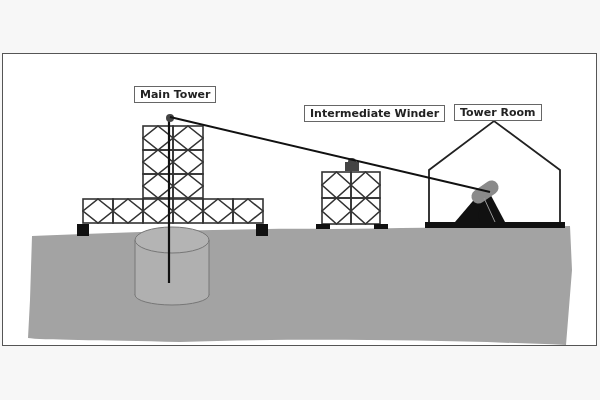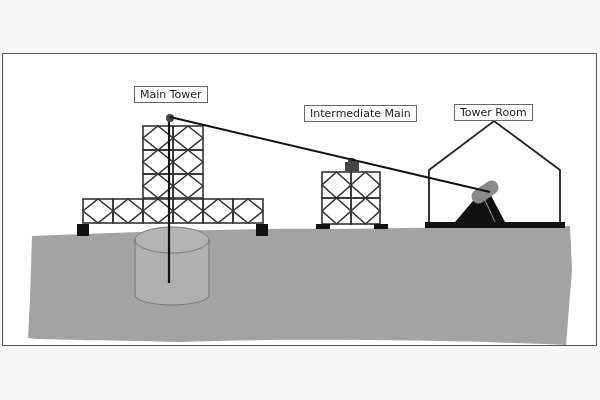--- a/index.html
+++ b/index.html
@@ -1,19 +1,19 @@
 <!DOCTYPE html>
 <html><head>
 <meta charset="utf-8">
 <style>
   html,body{margin:0;padding:0;background:#f7f7f7;}
   body{width:600px;height:400px;position:relative;overflow:hidden;font-family:"DejaVu Sans",sans-serif;}
   #frame{position:absolute;left:2px;top:53px;width:595px;height:293px;background:#fff;border:1px solid #555;box-sizing:border-box;}
   svg{position:absolute;left:0;top:0;}
-  .lbl{position:absolute;border:1.5px solid #666;background:#fff;font-weight:normal;font-size:11px;color:#222;padding:1px 5px;white-space:nowrap;}
+  .lbl{position:absolute;border:1.5px solid #666;background:#fff;font-weight:bold;font-size:11px;color:#222;padding:1px 5px;white-space:nowrap;}
 </style>
 </head>
 <body>
 
 <div id="frame"></div>
 
 <svg width="600" height="400" viewBox="0 0 600 400">
 
   <path d="M32,236 C120,232 250,228 330,229 C420,228 500,227 570,226 L572,270 L566,345 C450,340 300,338 180,342 C100,340 40,340 28,338 L30,300 Z" fill="#a3a3a3"></path>
 
@@ -85,14 +85,14 @@
     <polygon points="455,222 478,195 500,222" fill="#111"></polygon>
     <polygon points="478,215 487,188 505,222 480,222" fill="#111"></polygon>
     <rect x="470" y="185" width="30" height="14" rx="7" fill="#8a8a8a" transform="rotate(-35 485 192)"></rect>
     <line x1="484" y1="198" x2="495" y2="222" stroke="#999" stroke-width="1"></line>
   </g>
 
   <line x1="170" y1="117" x2="490" y2="192" stroke="#111" stroke-width="2"></line>
 </svg>
 
 <div class="lbl" style="left:134px;top:86px;">Main Tower</div>
-<div class="lbl" style="left:304px;top:105px;">Intermediate Main</div>
+<div class="lbl" style="left:304px;top:105px;">Intermediate Winder</div>
 <div class="lbl" style="left:454px;top:104px;">Tower Room</div>
 
 </body></html>

